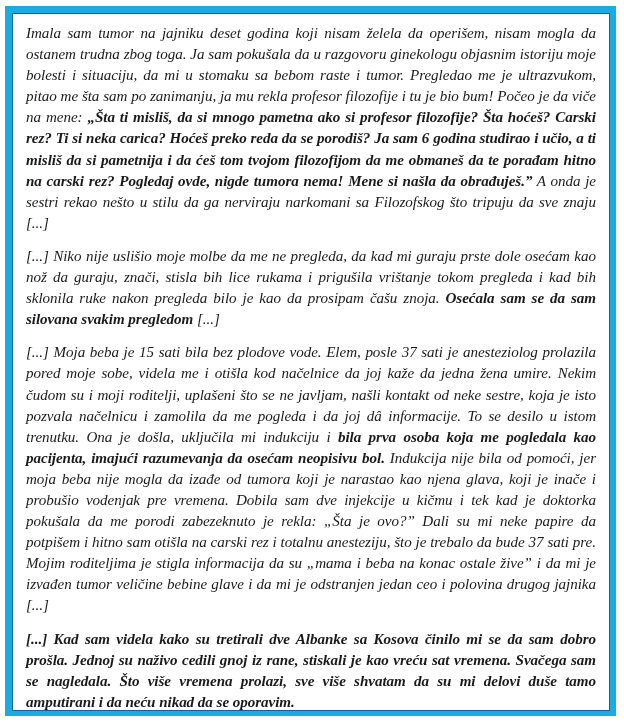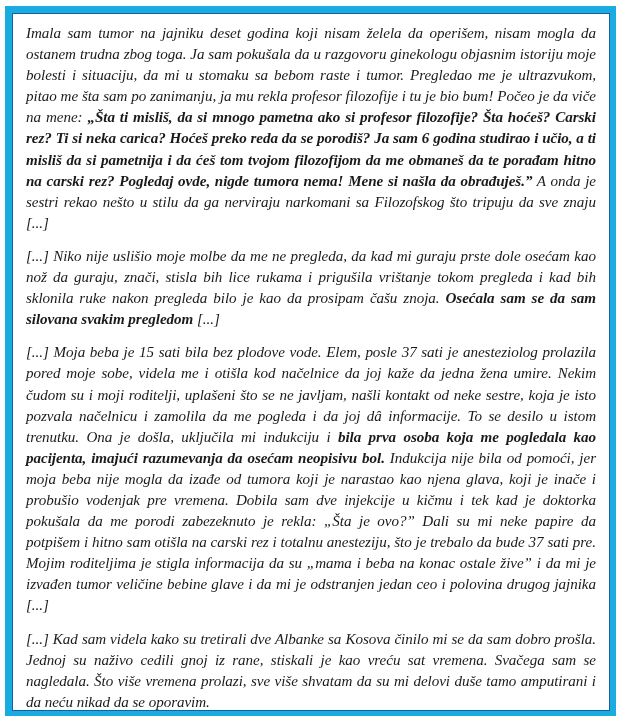--- a/index.html
+++ b/index.html
@@ -53,21 +53,21 @@
     text-justify: inter-word;
     letter-spacing: -0.05px;
   }
   .para:last-child { margin-bottom: 0; }
 
   .para b, .para .em {
     font-weight: bold;
     font-style: italic;
   }
   .para.allbold {
-    font-weight: normal;
+    font-weight: bold;
   }
   
   .para { text-align-last: left; }
 </style>
 </head>
 <body>
 
 <div id="quote-frame" style="background: rgb(255, 255, 255);">
   <div id="quote-frame-inner" style="border-color: rgb(24, 172, 224);">
     <div id="quote-body" style="border-color: rgb(27, 94, 156); color: rgb(26, 26, 26);">

